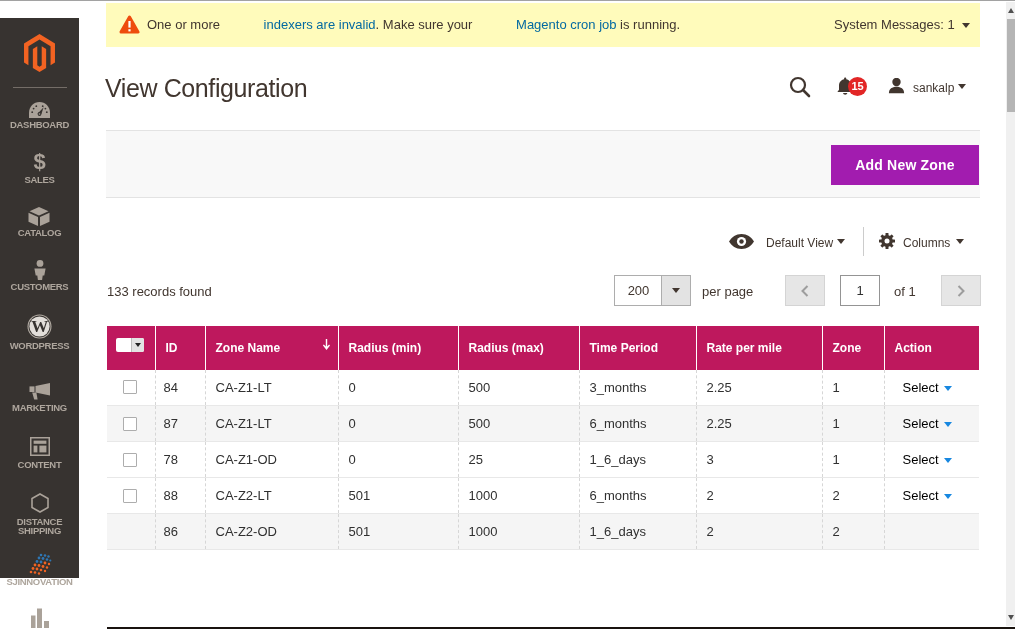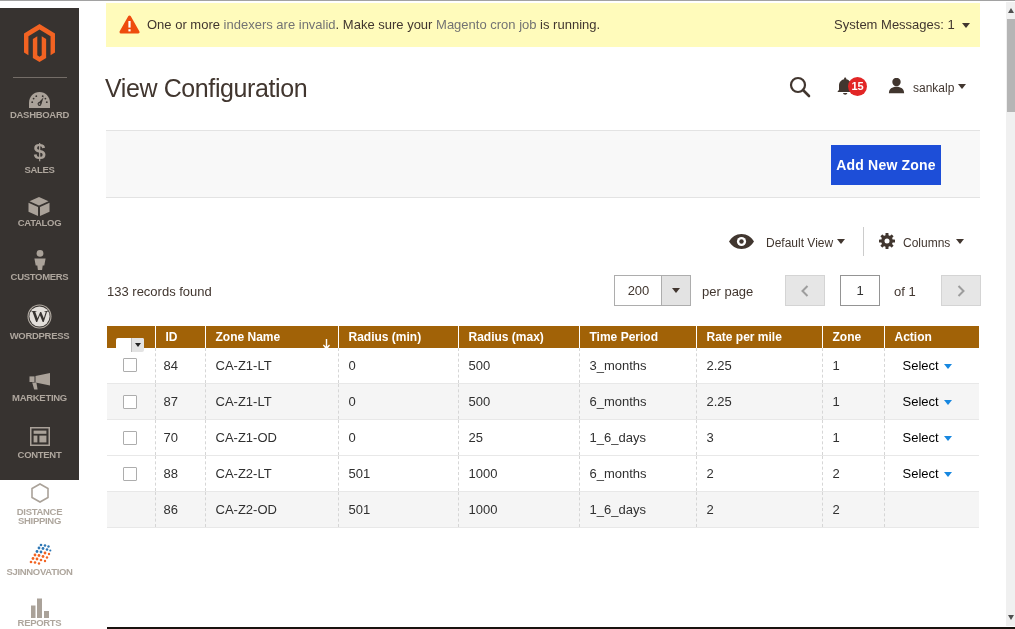--- a/index.html
+++ b/index.html
@@ -2,51 +2,51 @@
 <html><head>
 <meta charset="utf-8">
 <style>
 * { margin:0; padding:0; box-sizing:border-box; }
 html,body { width:1015px; height:629px; overflow:hidden; }
 body { position:relative; font-family:"Liberation Sans",sans-serif; background:#fff; color:#41362f; }
 .abs { position:absolute; }
 
 #topline { left:0; top:0; width:1015px; height:1px; background:#a2a2a2; }
 
-#sidebar { left:0; top:8px; width:79px; height:472px; background:#373330; }
+#sidebar { left:0; top:18px; width:79px; height:560px; background:#373330; }
 #sidebar .divider { position:absolute; left:13px; top:69px; width:54px; height:1px; background:#746d67; }
 .mi-label { position:absolute; left:0; width:79px; text-align:center; font-size:9.5px; font-weight:bold; color:#aea69d; letter-spacing:-0.3px; line-height:9px; }
 
 #banner { left:106px; top:3px; width:874px; height:44px; background:#fffbbb; }
 #banner .btext { position:absolute; left:41px; top:14px; font-size:13px; color:#41362f; }
-#banner a { color:#737373; text-decoration:none; }
+#banner a { color:#0369a1; text-decoration:none;margin-left:40px; }
 #banner .sysmsg { position:absolute; right:10px; top:14px; font-size:13px; color:#41362f; }
 .caret { display:inline-block; width:0; height:0; border-left:4px solid transparent; border-right:4px solid transparent; border-top:5px solid #41362f; }
 
 #h1 { left:105px; top:74px; font-size:25px; font-weight:normal; color:#41362f; letter-spacing:-0.4px; }
 
 #badge { left:848px; top:77px; width:19px; height:19px; background:#e22626; border-radius:50%; color:#fff; font-size:11px; font-weight:bold; text-align:center; line-height:19px; }
 #uname { left:913px; top:81px; font-size:12px; color:#41362f; }
 
 #band { left:106px; top:130px; width:874px; height:68px; background:#f8f8f8; border-top:1px solid #e3e3e3; border-bottom:1px solid #e3e3e3; }
-#addbtn { left:831px; top:145px; width:110px; height:40px; background:#1d4ed8; color:#fff; font-weight:bold; font-size:14px; text-align:center; line-height:40px; letter-spacing:0.2px; }
+#addbtn { left:831px; top:145px; width:148px; height:40px; background:#a21caf; color:#fff; font-weight:bold; font-size:14px; text-align:center; line-height:40px; letter-spacing:0.2px; }
 
 .ctl-text { font-size:12px; color:#41362f; }
 #vsep { left:863px; top:227px; width:1px; height:29px; background:#cccccc; }
 
 #selbox { left:614px; top:275px; width:77px; height:31px; background:#fff; border:1px solid #adadad; }
 #selbox .sb-btn { position:absolute; right:0; top:0; width:29px; height:29px; background:#e3e3e3; border-left:1px solid #adadad; }
 #selbox .sb-btn .caret { position:absolute; left:10px; top:12px; }
 #selbox .sb-val { position:absolute; left:0; top:0; width:47px; height:29px; text-align:center; line-height:29px; font-size:13px; color:#41362f; }
 .pgbtn { width:40px; height:31px; background:#e6e6e6; border:1px solid #d4d4d4; color:#9d9d9d; text-align:center; line-height:29px; font-size:15px; font-family:"Liberation Sans",sans-serif; }
 #pginput { left:840px; top:275px; width:40px; height:31px; background:#fff; border:1px solid #949494; text-align:center; line-height:29px; font-size:13px; color:#303030; }
 
 #grid { left:107px; top:325px; width:872px; height:300px; overflow:hidden; }
 table { border-collapse:collapse; table-layout:fixed; width:872px; }
-th { background:#a16207; color:#fff; font-size:12px; font-weight:bold; text-align:left; height:22px; padding:0 0 0 10px; vertical-align:middle; position:relative; }
+th { background:#be185d; color:#fff; font-size:12px; font-weight:bold; text-align:left; height:44px; padding:0 0 0 10px; vertical-align:middle; position:relative; }
 th + th { border-left:1px solid #fff; border-top:1px solid #fff; }
 td { height:36px; font-size:13px; color:#303030; padding:0 0 0 10px; vertical-align:middle; border-bottom:1px solid #e8e8e8; }
 td + td { border-left:1px dashed #d6d6d6; }
 tr.even td { background:#f5f5f5; }
 .cb { width:14px; height:14px; background:#fff; border:1px solid #adadad; border-radius:1px; margin-left:6px; }
 .sel { color:#000000; font-size:13px; padding-left:8px; }
 .sel .caret { border-top-color:#1787e0; border-left-width:4px; border-right-width:4px; border-top-width:5px; margin-left:5px; vertical-align:1px; }
 
 #blackbar { left:107px; top:626.5px; width:908px; height:2.5px; background:#19130f; }
 
@@ -299,21 +299,21 @@
           <td>500</td>
           <td>6_months</td>
           <td>2.25</td>
           <td>1</td>
           <td><span class="sel">Select<span class="caret"></span></span></td>
         </tr>
 <tr class="odd">
           <td>
             <div class="cb"></div>
           </td>
-          <td>70</td>
+          <td>78</td>
           <td>CA-Z1-OD</td>
           <td>0</td>
           <td>25</td>
           <td>1_6_days</td>
           <td>3</td>
           <td>1</td>
           <td><span class="sel">Select<span class="caret"></span></span></td>
         </tr>
 <tr class="odd">
           <td>

